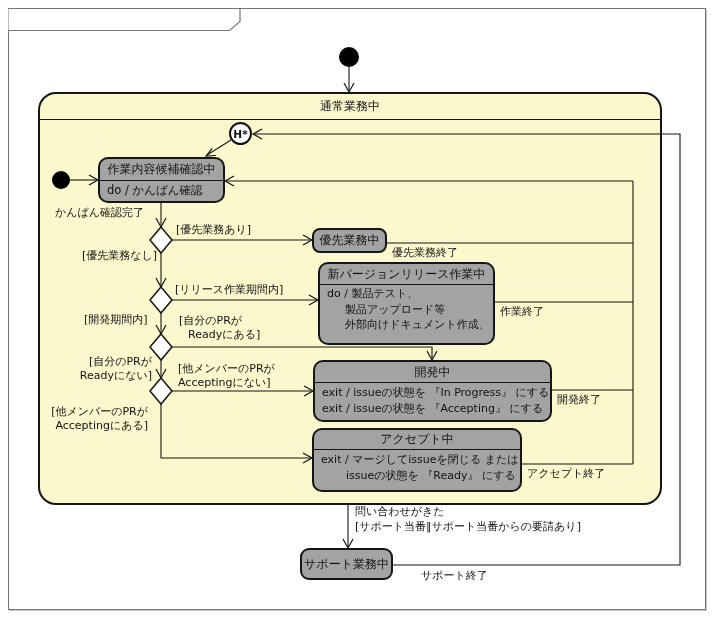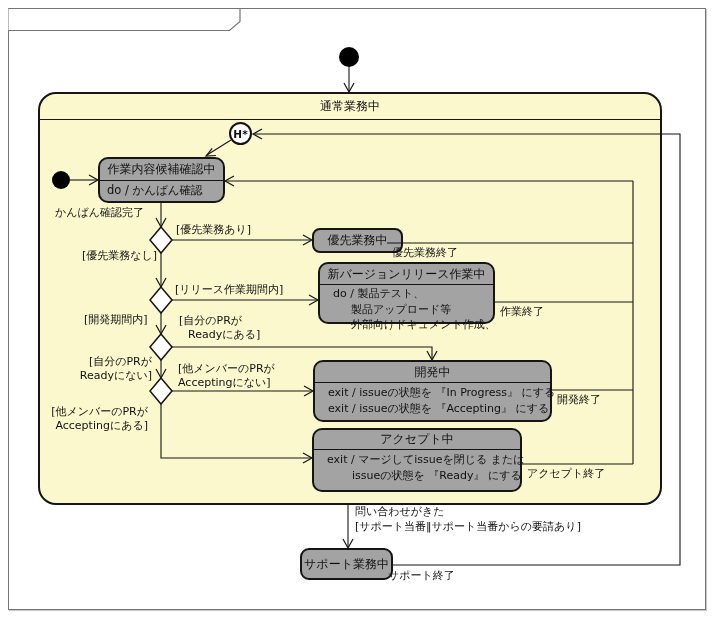--- a/index.html
+++ b/index.html
@@ -14,26 +14,26 @@
   
   #composite{left:38px;top:92px;width:624px;height:413px;background:#FBF8CE;
     border:2px solid #151515;border-radius:18px;box-sizing:border-box;}
   #composite-title{height:25px;line-height:25px;text-align:center;font-size:12px;
     border-bottom:1.5px solid #151515;}
   
   .state{position:absolute;background:#a3a3a3;border:2px solid #151515;border-radius:10px;
     box-sizing:border-box;overflow:visible;}
   .state .st-title{text-align:center;font-size:12px;border-bottom:1.5px solid #151515;}
   .state .st-body{font-size:11px;white-space:nowrap;}
-  .state .st-line{white-space:nowrap;margin-left:6px;}
+  .state .st-line{white-space:nowrap;}
   #st-check{left:98px;top:157px;width:127px;height:46px;}
   #st-check .st-title{line-height:21px;}
   #st-check .st-body{padding:2px 0 0 7px;font-size:11.5px;}
-  #st-priority{left:312px;top:228px;width:91px;height:25px;display:flex;align-items:center;justify-content:center;font-size:12px;border-radius:8px;}
-  #st-release{left:318px;top:262px;width:177px;height:62px;}
+  #st-priority{left:312px;top:228px;width:75px;height:25px;display:flex;align-items:center;justify-content:center;font-size:12px;border-radius:8px;}
+  #st-release{left:318px;top:262px;width:177px;height:83px;}
   #st-release .st-title{line-height:20px;}
   #st-release .st-body{padding-top:1px;line-height:15.5px;}
   #st-release .l1{padding-left:7px;}
   #st-release .l2,#st-release .l3{padding-left:25px;}
   #st-develop{left:313px;top:360px;width:239px;height:62px;}
   #st-develop .st-title{line-height:20px;}
   #st-develop .st-body{padding-top:2px;line-height:16px;}
   #st-develop .l1,#st-develop .l2{padding-left:7px;}
   #st-accept{left:312px;top:428px;width:210px;height:64px;}
   #st-accept .st-title{line-height:19px;}
@@ -56,21 +56,21 @@
   #lb-dev-period{left:84px;top:313px;}
   #lb-my-pr-ready{left:179px;top:314px;}
   #lb-my-pr-ready .in2{padding-left:9px;}
   #lb-my-pr-not{left:40px;top:355px;width:112px;text-align:right;}
   #lb-other-pr-not{left:178px;top:362px;}
   #lb-other-pr-yes{left:35px;top:405px;width:113px;text-align:right;}
   #lb-work-end{left:500px;top:305px;}
   #lb-dev-end{left:557px;top:393px;}
   #lb-accept-end{left:527px;top:467px;}
   #lb-inquiry{left:355px;top:504px;line-height:15px;}
-  #lb-support-end{left:388px;top:569px;}
+  #lb-support-end{left:421px;top:569px;}
   
   #wires{position:absolute;left:0;top:0;pointer-events:none;}
 </style>
 </head>
 <body>
 
 <div id="canvas">
 
   <div id="frame" class="abs"></div>
   <div id="tab-text" class="abs">

